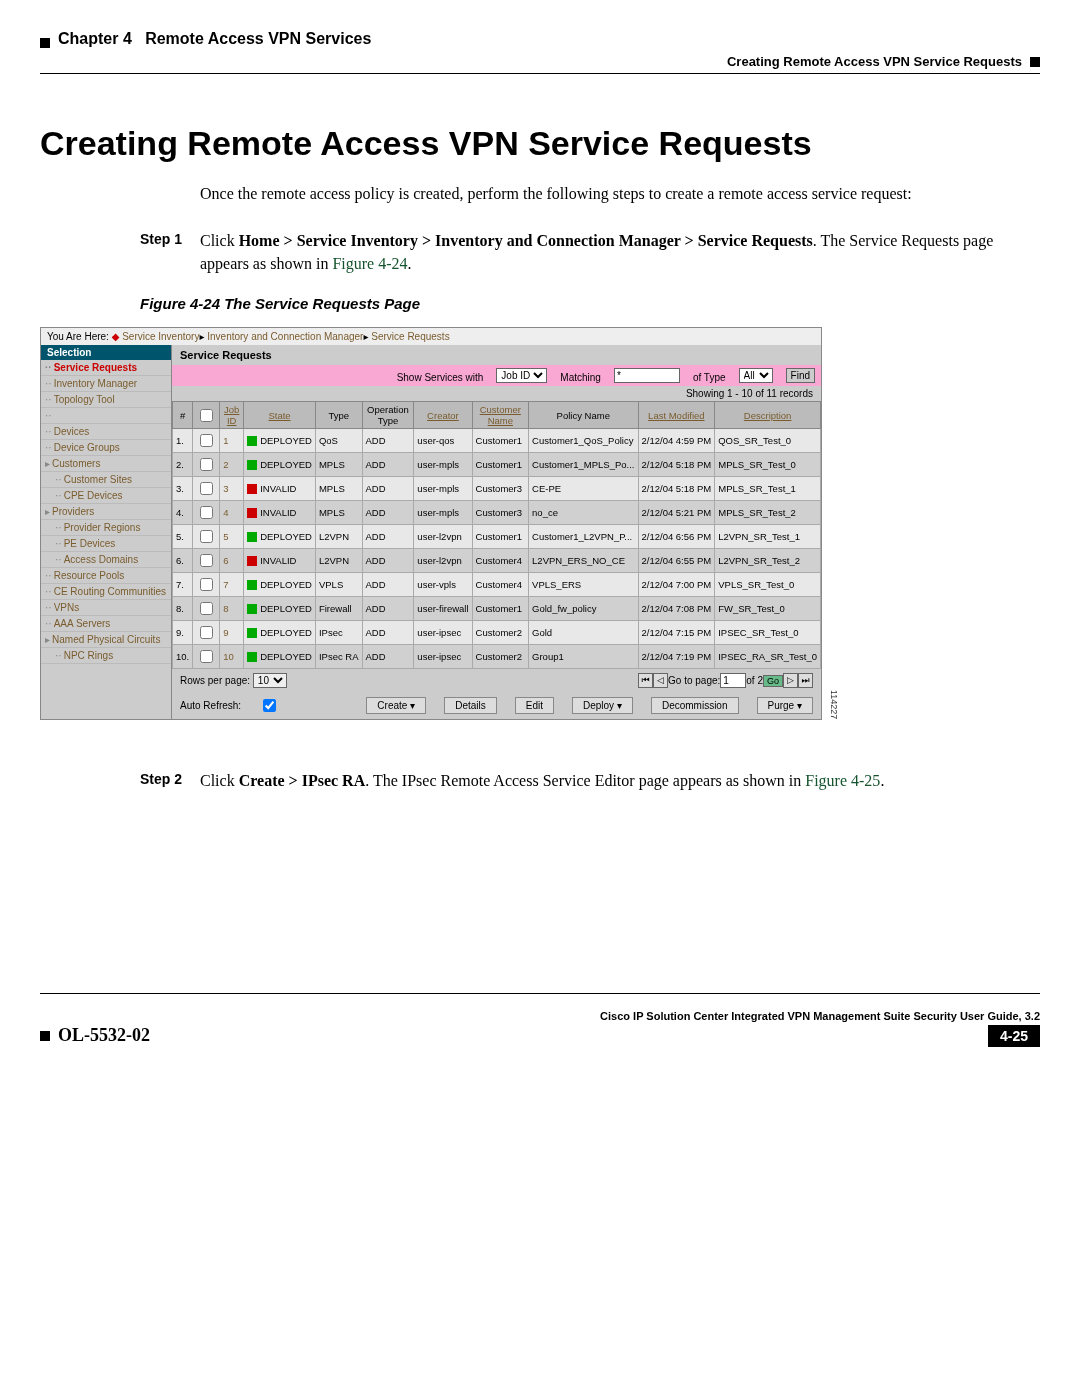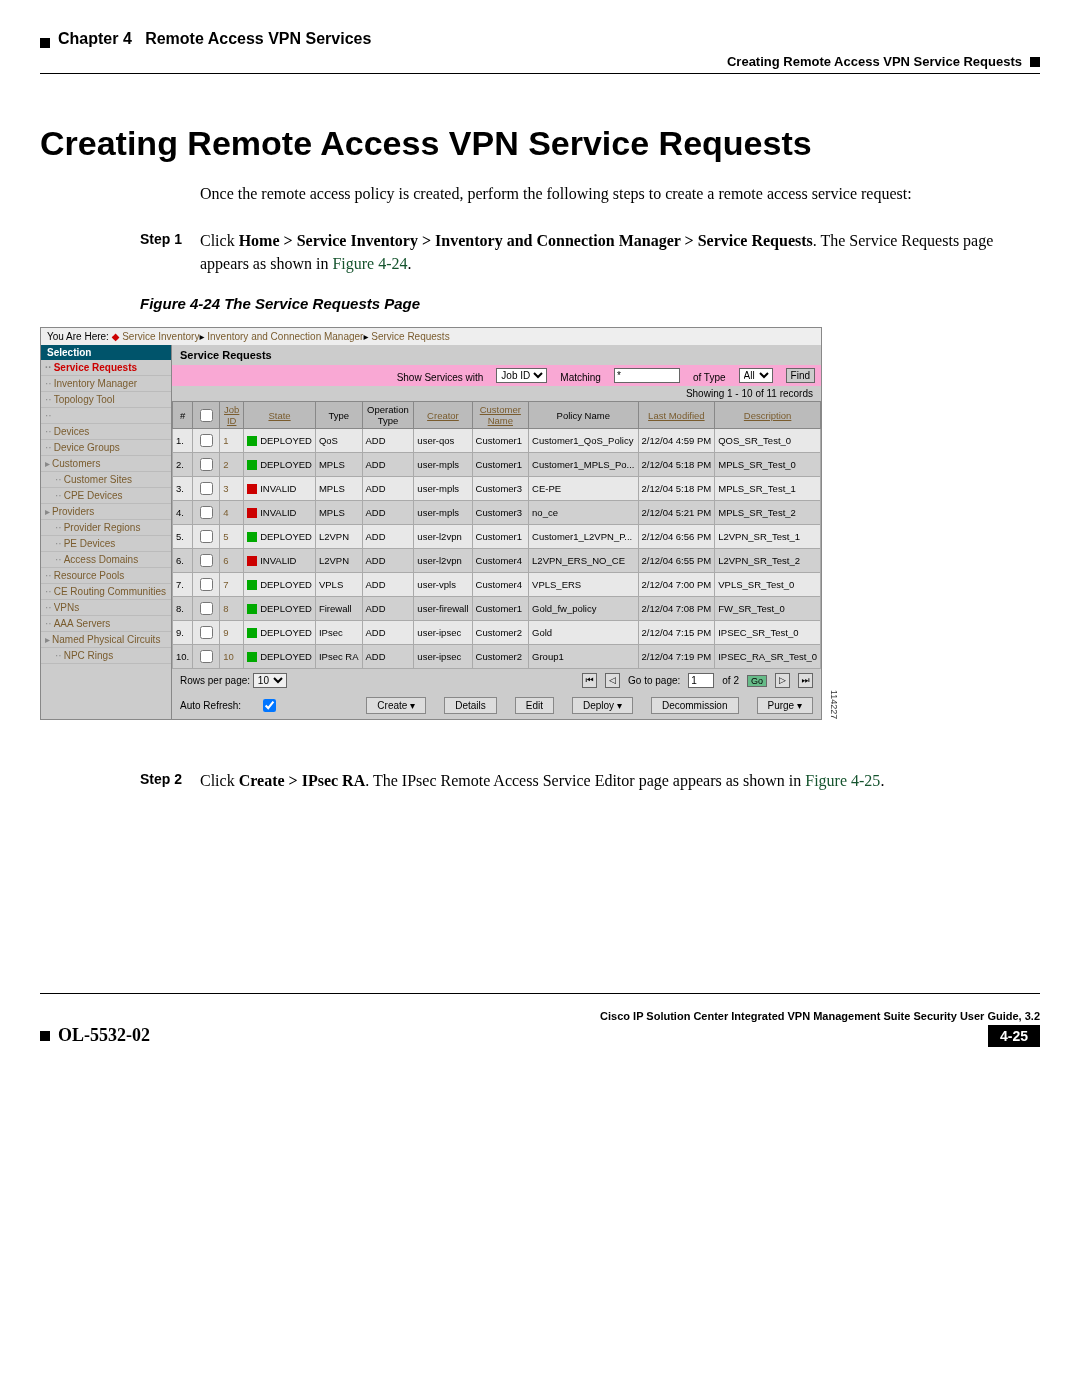--- a/index.html
+++ b/index.html
@@ -38,21 +38,21 @@
 table.data{width:100%;border-collapse:collapse;font-size:9.5px}
 table.data th{background:#bbb;border:1px solid #888;padding:2px 3px;font-weight:normal}
 table.data th.link{color:#7a5c2e;text-decoration:underline}
 table.data td{border:1px solid #aaa;padding:2px 3px;white-space:nowrap;overflow:hidden}
 table.data tr.odd td{background:#e8e8e8}
 table.data tr.even td{background:#d0d0d0}
 .state-cell{display:flex;align-items:center;gap:3px}
 .sq-g{width:10px;height:10px;background:#0a0}
 .sq-r{width:10px;height:10px;background:#c00}
 .jobid{color:#7a5c2e}
-.pager{background:#ccc;padding:4px 8px;display:flex;align-items:center;gap:8px}
+.pager{background:#ccc;padding:4px 8px;display:flex;align-items:center;}
 .pager .left{flex:1}
 .pager select,.pager input{font-size:10px;border:1px solid #666}
 .pager .pgbtn{width:13px;height:13px;border:1px solid #666;background:#ddd;display:inline-block;text-align:center;line-height:12px;font-size:9px;cursor:pointer}
 .pager .go{background:#6b8;border:1px solid #666;padding:0 3px;font-size:9px;cursor:pointer}
 .actionbar{background:#ccc;padding:4px 8px;display:flex;align-items:center;gap:18px}
 .actionbar .btn{background:#ddd;border:1px solid #888;padding:2px 10px;font-size:10px;cursor:pointer}
 .figid{position:absolute;right:-18px;bottom:0;font-size:9px;color:#333;writing-mode:vertical-rl;font-family:Arial,sans-serif}
 .ftr{margin-top:200px;border-top:1px solid #000;padding-top:16px}
 .ftr-top{text-align:right;font-family:Arial,sans-serif;font-weight:bold;font-size:11px}
 .ftr-bot{display:flex;align-items:center;margin-top:3px}

